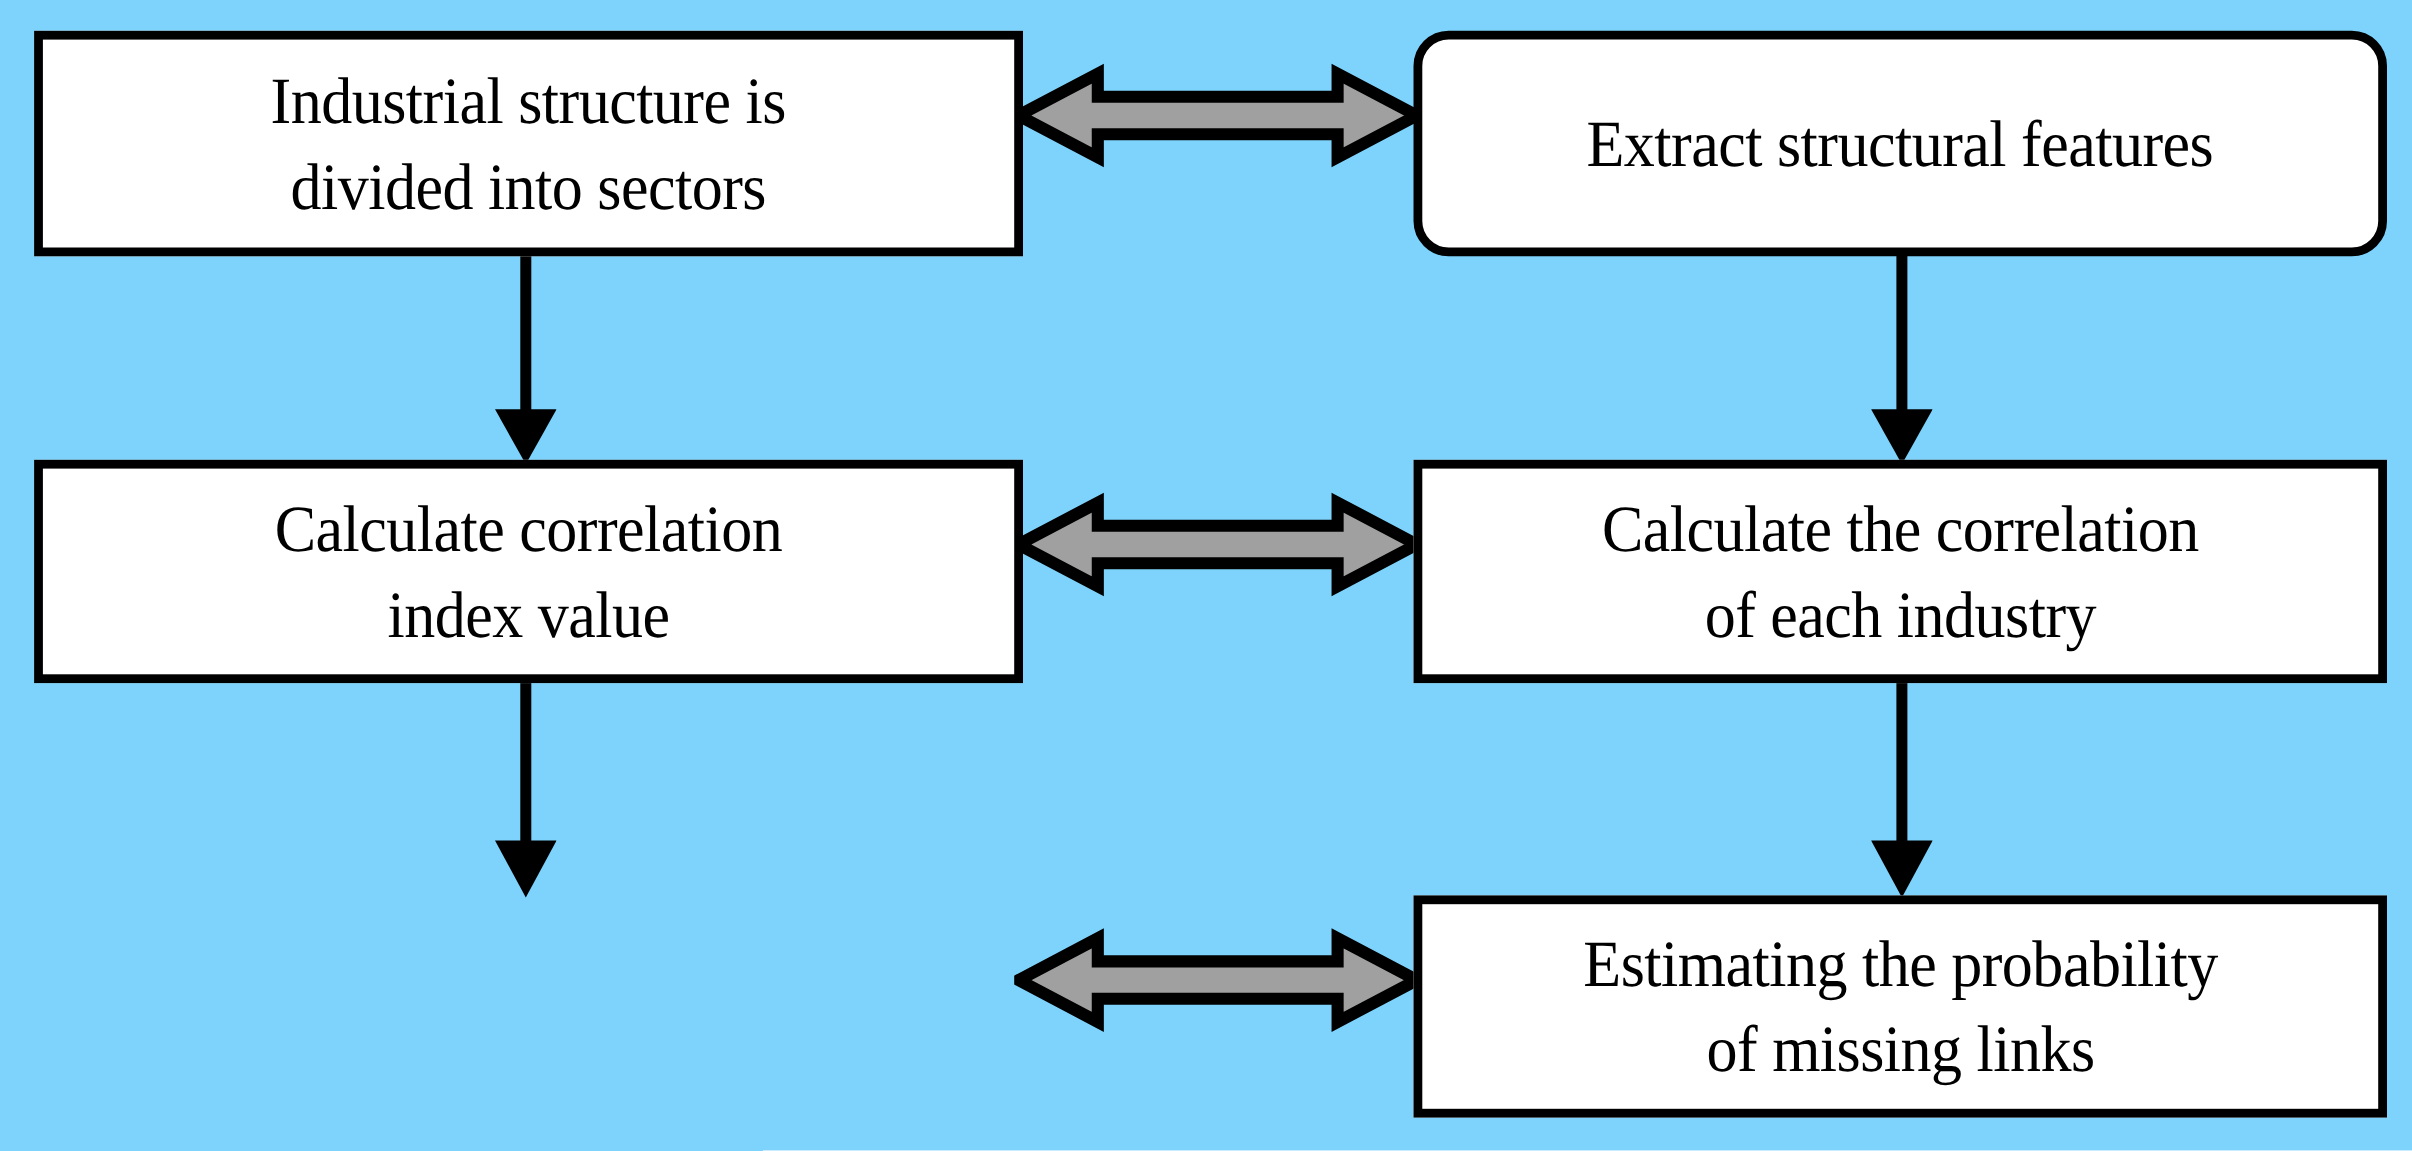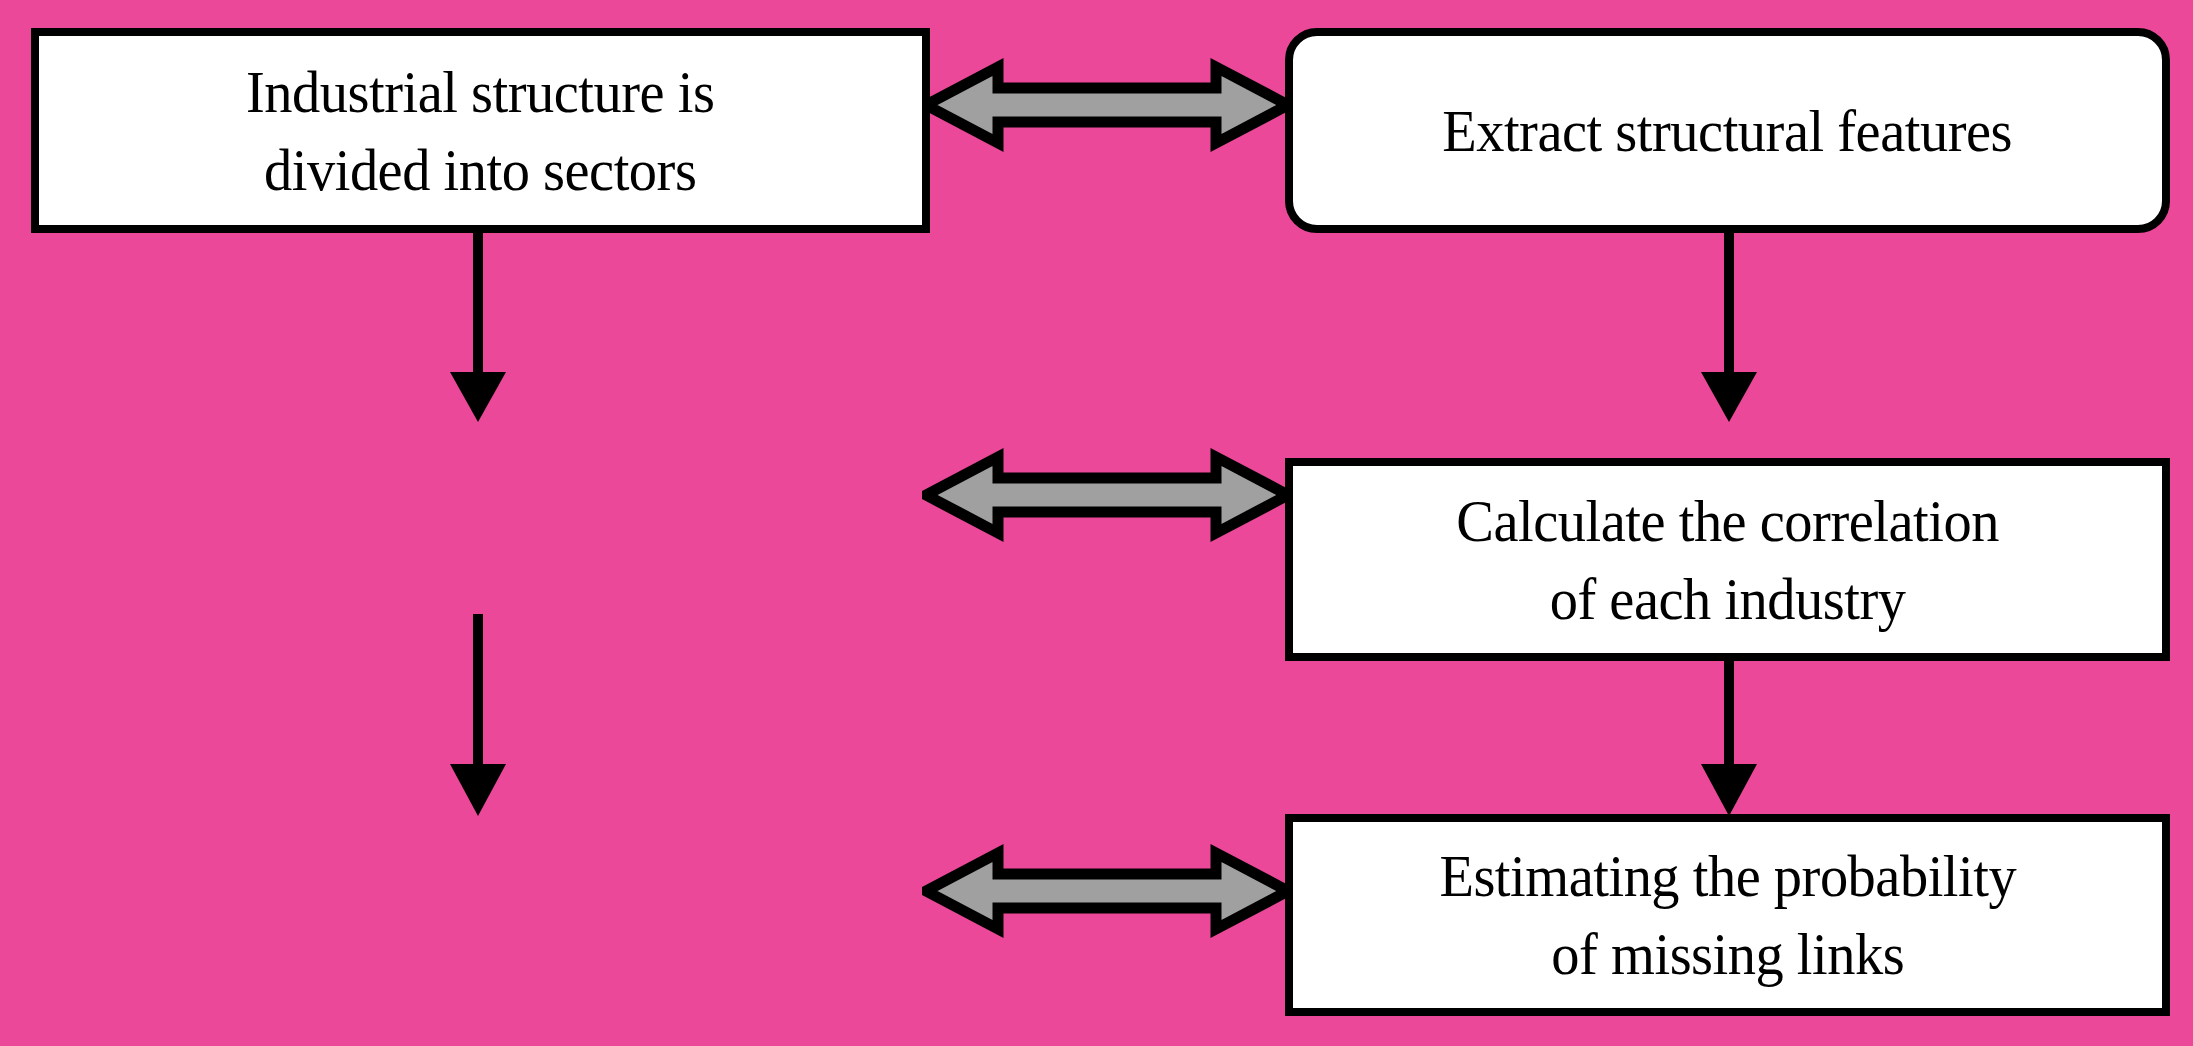--- a/index.html
+++ b/index.html
@@ -5,21 +5,21 @@
 <style>
   html, body {
     margin: 0;
     padding: 0;
     background: #ffffff;
   }
   #canvas {
     position: relative;
     width: 2193px;
     height: 1046px;
-    background: #ec4899;
+    background: #7dd3fc;
     overflow: hidden;
     font-family: "Liberation Serif", "DejaVu Serif", serif;
   }
   .node {
     position: absolute;
     box-sizing: border-box;
     background: #ffffff;
     border: 8px solid #000000;
     display: flex;
     align-items: center;
@@ -34,21 +34,21 @@
     line-height: 1.30;
     letter-spacing: -0.5px;
     white-space: pre-line;
     padding: 0 14px;
     transform: scaleX(0.94);
   }
   
   #node-1 { left: 31px;   top: 28px;  width: 899px; height: 205px; }
   #node-2 { left: 1285px; top: 28px;  width: 885px; height: 205px; border-radius: 32px; }
   #node-3 { left: 31px;   top: 418px; width: 899px; height: 203px; }
-  #node-4 { left: 1285px; top: 418px; width: 885px; height: 203px; margin-top: 40px; }
+  #node-4 { left: 1285px; top: 418px; width: 885px; height: 203px; }
   #node-5 { left: 31px;   top: 814px; width: 899px; height: 202px; }
   #node-6 { left: 1285px; top: 814px; width: 885px; height: 202px; }
 
   
   .h-arrow {
     position: absolute;
     z-index: 2;
   }
   .h-arrow svg { display: block; }
   #harrow-1 { left: 922px; top: 50px;  }
@@ -73,20 +73,24 @@
 
   <div class="node" id="node-1">
     <span class="node-label">Industrial structure is
 divided into sectors</span>
   </div>
 
   <div class="node" id="node-2">
     <span class="node-label">Extract structural features</span>
   </div>
 
+  <div class="node" id="node-3">
+    <span class="node-label">Calculate correlation
+index value</span>
+  </div>
 
   <div class="node" id="node-4">
     <span class="node-label">Calculate the correlation
 of each industry</span>
   </div>
 
 
   <div class="node" id="node-6">
     <span class="node-label">Estimating the probability
 of missing links</span>

